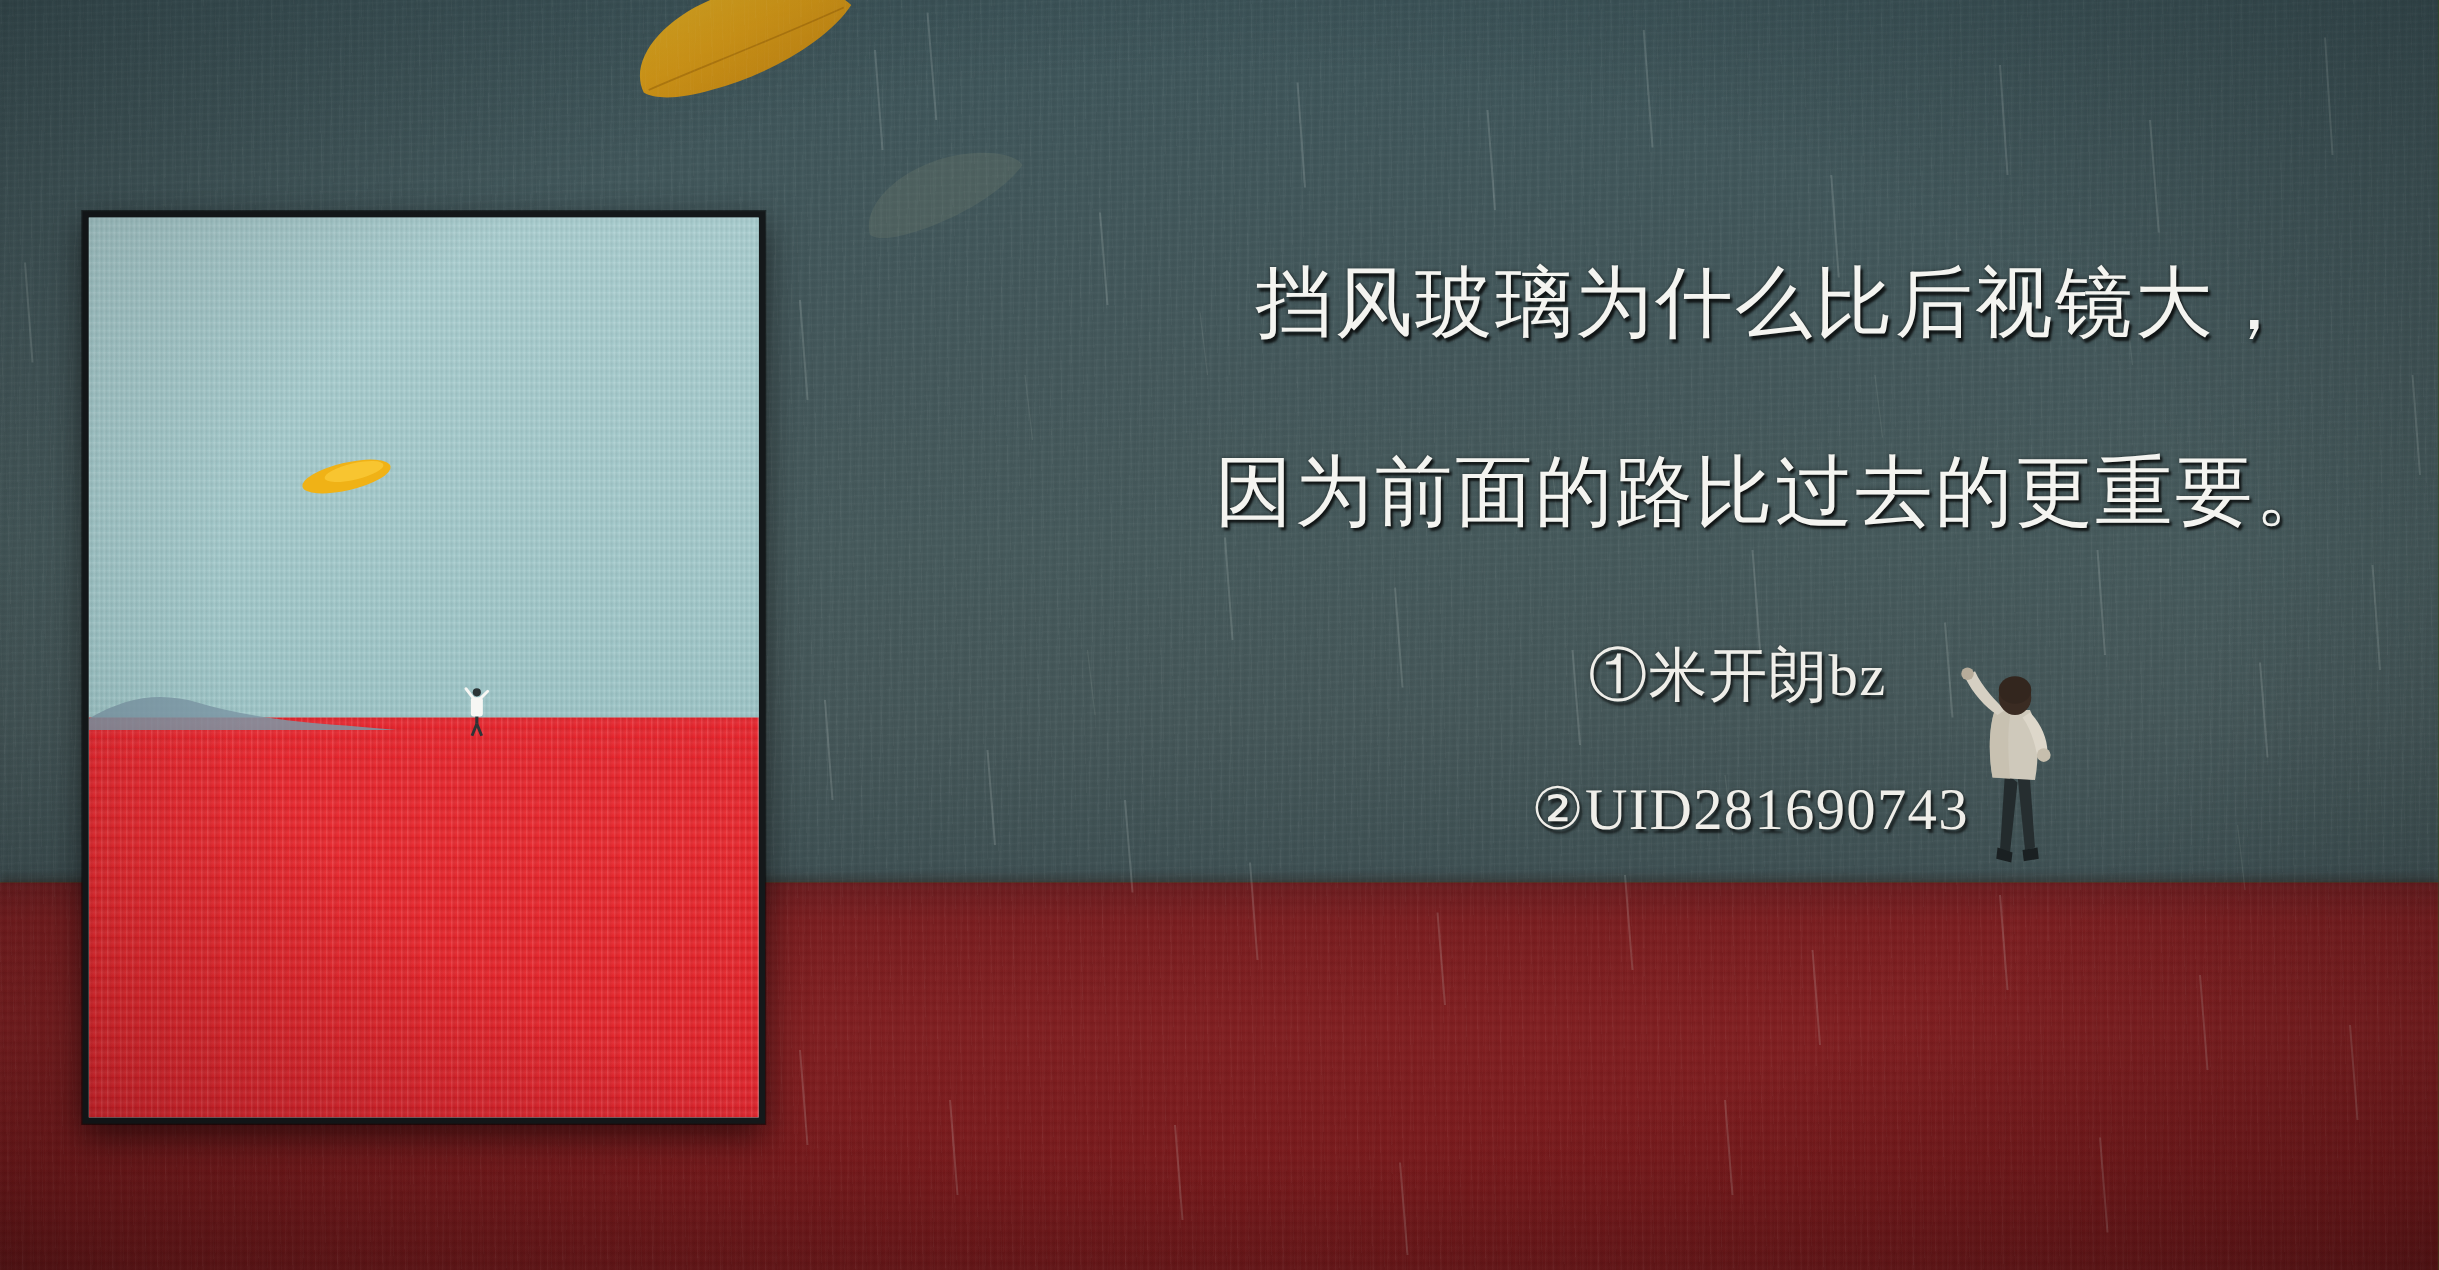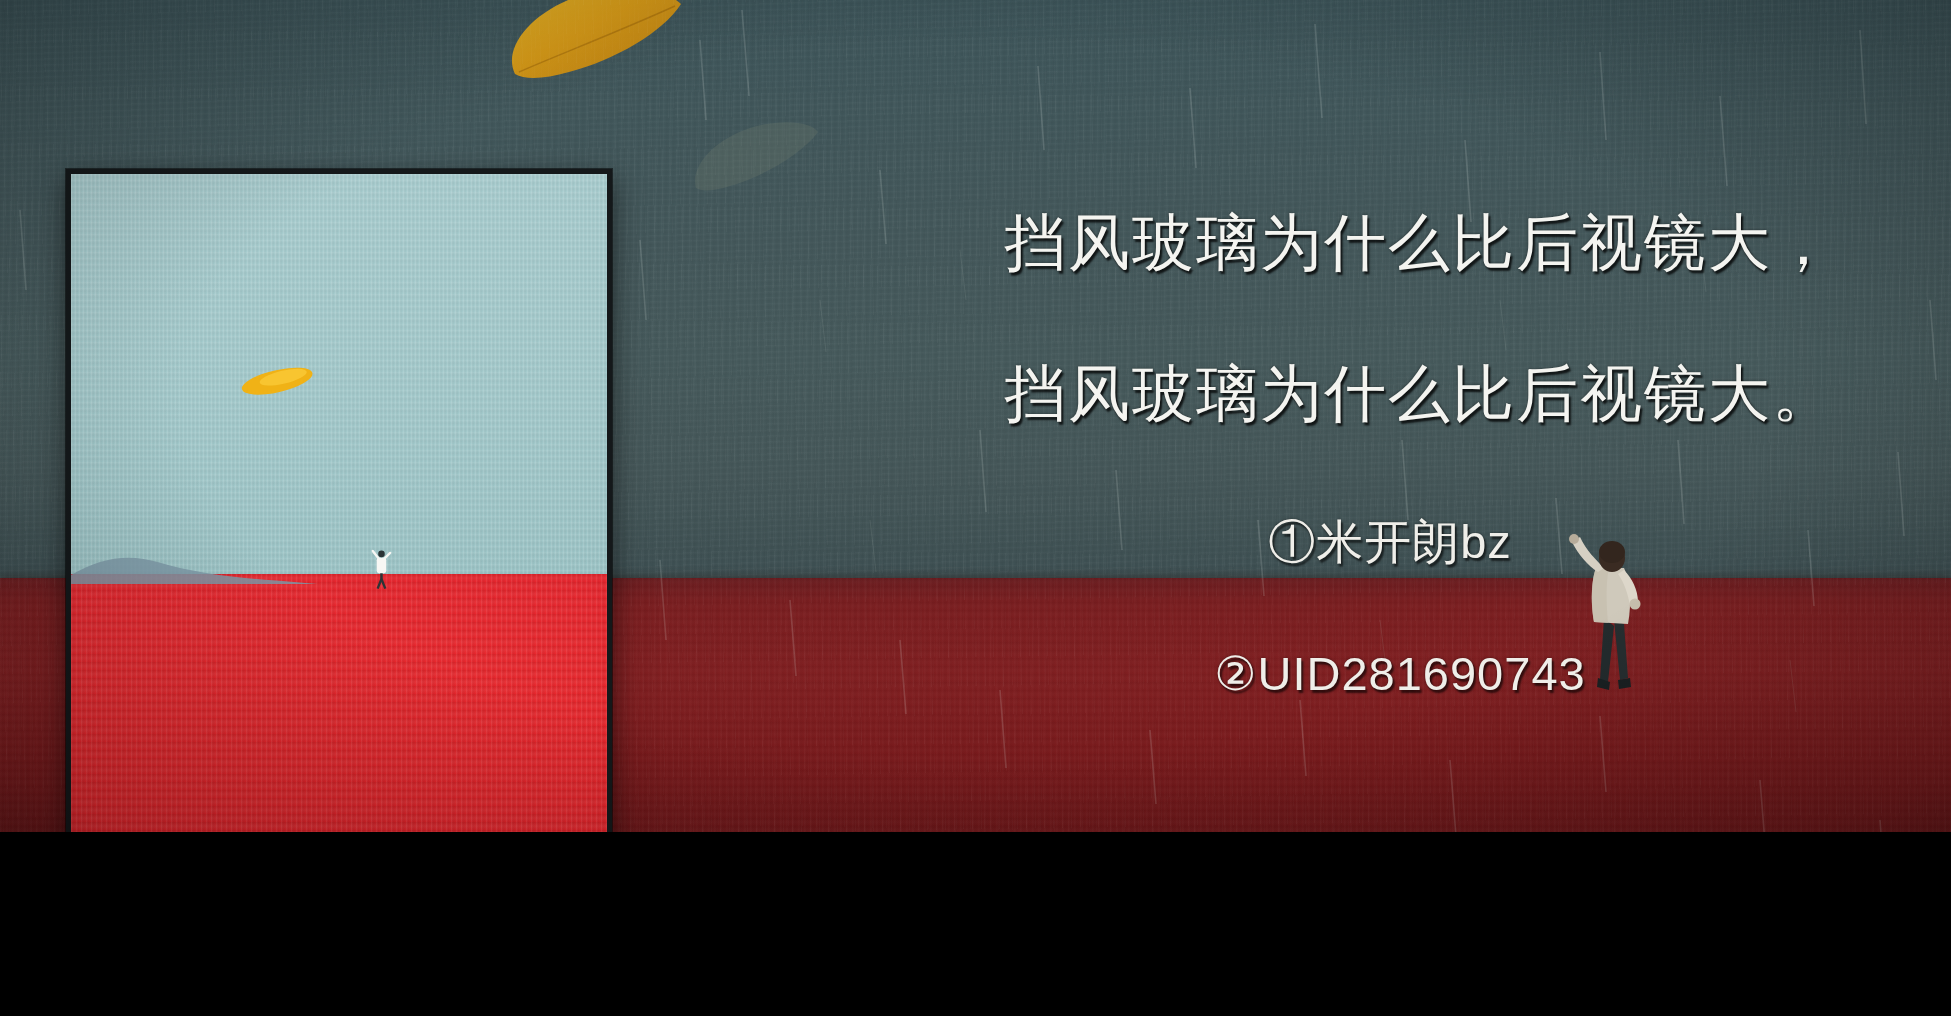--- a/index.html
+++ b/index.html
@@ -4,23 +4,23 @@
 <style>
   html, body {
     margin: 0;
     padding: 0;
     background: #000;
   }
 
   #stage {
     position: relative;
     width: 1951px;
-    height: 832px;
+    height: 1016px;
     overflow: hidden;
-    font-family: Liberation Sans, sans-serif;
+    font-family: Liberation Serif, serif;
     background: #4d7c0f;
   }
 
   
   .bg-sky {
     position: absolute;
     left: 0; top: 0;
     width: 100%;
     height: 69.5%;
     background:
@@ -230,21 +230,21 @@
     font-size: 47px;
     line-height: 1.1;
     letter-spacing: 1px;
     color: #efeee9;
     white-space: nowrap;
     text-shadow:
       2px 3px 2px rgba(0,0,0,0.6),
       0 0 3px rgba(0,0,0,0.4);
   }
   .credit-1 { margin-top: 88px; margin-right: 60px; }
-  .credit-2 { margin-top: 80px; margin-right: 40px; }
+  .credit-2 { margin-top: 55px; margin-right: 40px; }
 </style>
 </head>
 <body>
 
 <div id="stage">
 
   <div class="bg-sky"></div>
   <div class="bg-horizon"></div>
   <div class="bg-field"></div>
 
@@ -361,18 +361,18 @@
     <circle cx="83" cy="74" r="5.5" fill="#c6bead"></circle>
 
     <ellipse cx="60" cy="28" rx="13" ry="14" fill="#3a2b22"></ellipse>
     <ellipse cx="60" cy="22" rx="13" ry="11" fill="#33261e"></ellipse>
   </svg>
 
   <div class="vignette"></div>
 
   <div class="text-block">
     <div class="quote-line line-1">挡风玻璃为什么比后视镜大，</div>
-    <div class="quote-line line-2">挡风玻璃为什么比后视镜大。</div>
+    <div class="quote-line line-2">因为前面的路比过去的更重要。</div>
     <div class="credit-line credit-1">①米开朗bz</div>
     <div class="credit-line credit-2">②UID281690743</div>
   </div>
 
 </div>
 
 </body></html>

